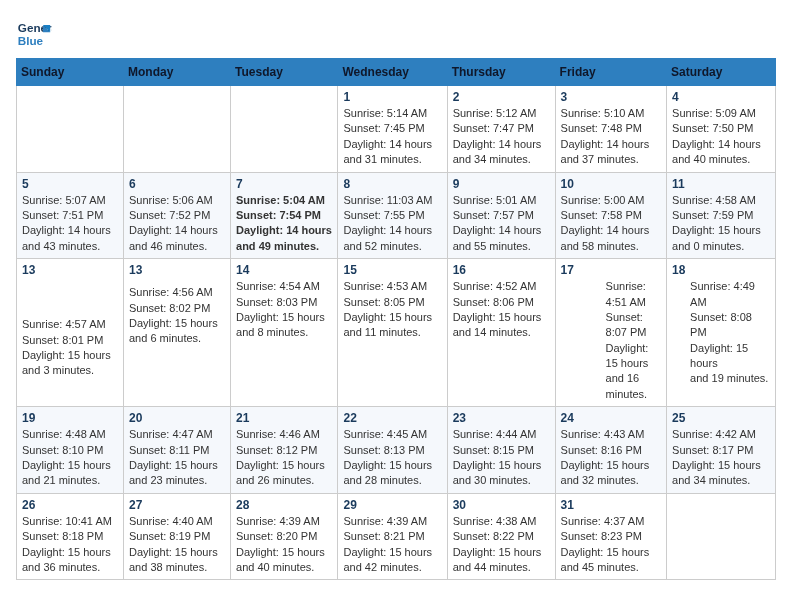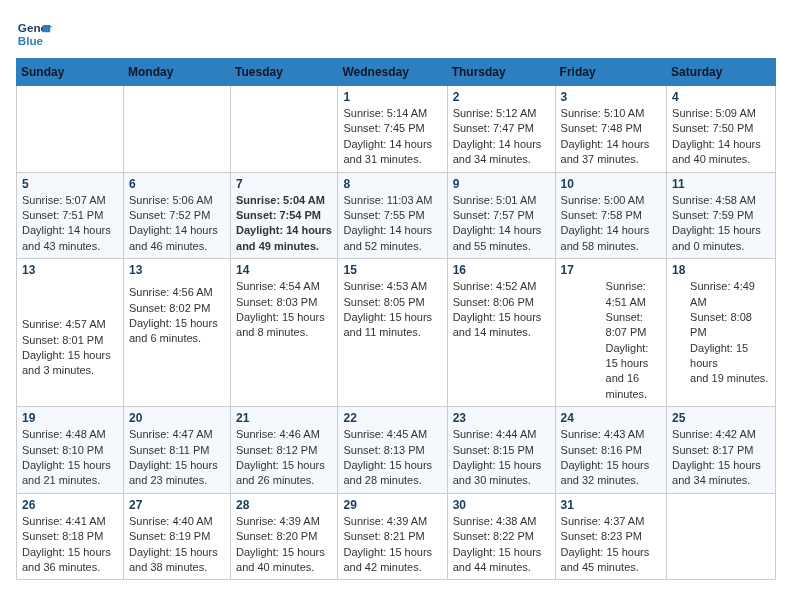--- a/index.html
+++ b/index.html
@@ -290,21 +290,21 @@
           <span class="day-num">25</span>
           <div class="day-info" style="white-space: pre-line;">Sunrise: 4:42 AM
 Sunset: 8:17 PM
 Daylight: 15 hours
 and 34 minutes.</div>
         </td>
       </tr>
       <tr>
         <td>
           <span class="day-num">26</span>
-          <div class="day-info" style="white-space: pre-line;">Sunrise: 4:41 AM
+          <div class="day-info" style="white-space: pre-line;">Sunrise: 10:41 AM
 Sunset: 8:18 PM
 Daylight: 15 hours
 and 36 minutes.</div>
         </td>
         <td>
           <span class="day-num">27</span>
           <div class="day-info" style="white-space: pre-line;">Sunrise: 4:40 AM
 Sunset: 8:19 PM
 Daylight: 15 hours
 and 38 minutes.</div>

